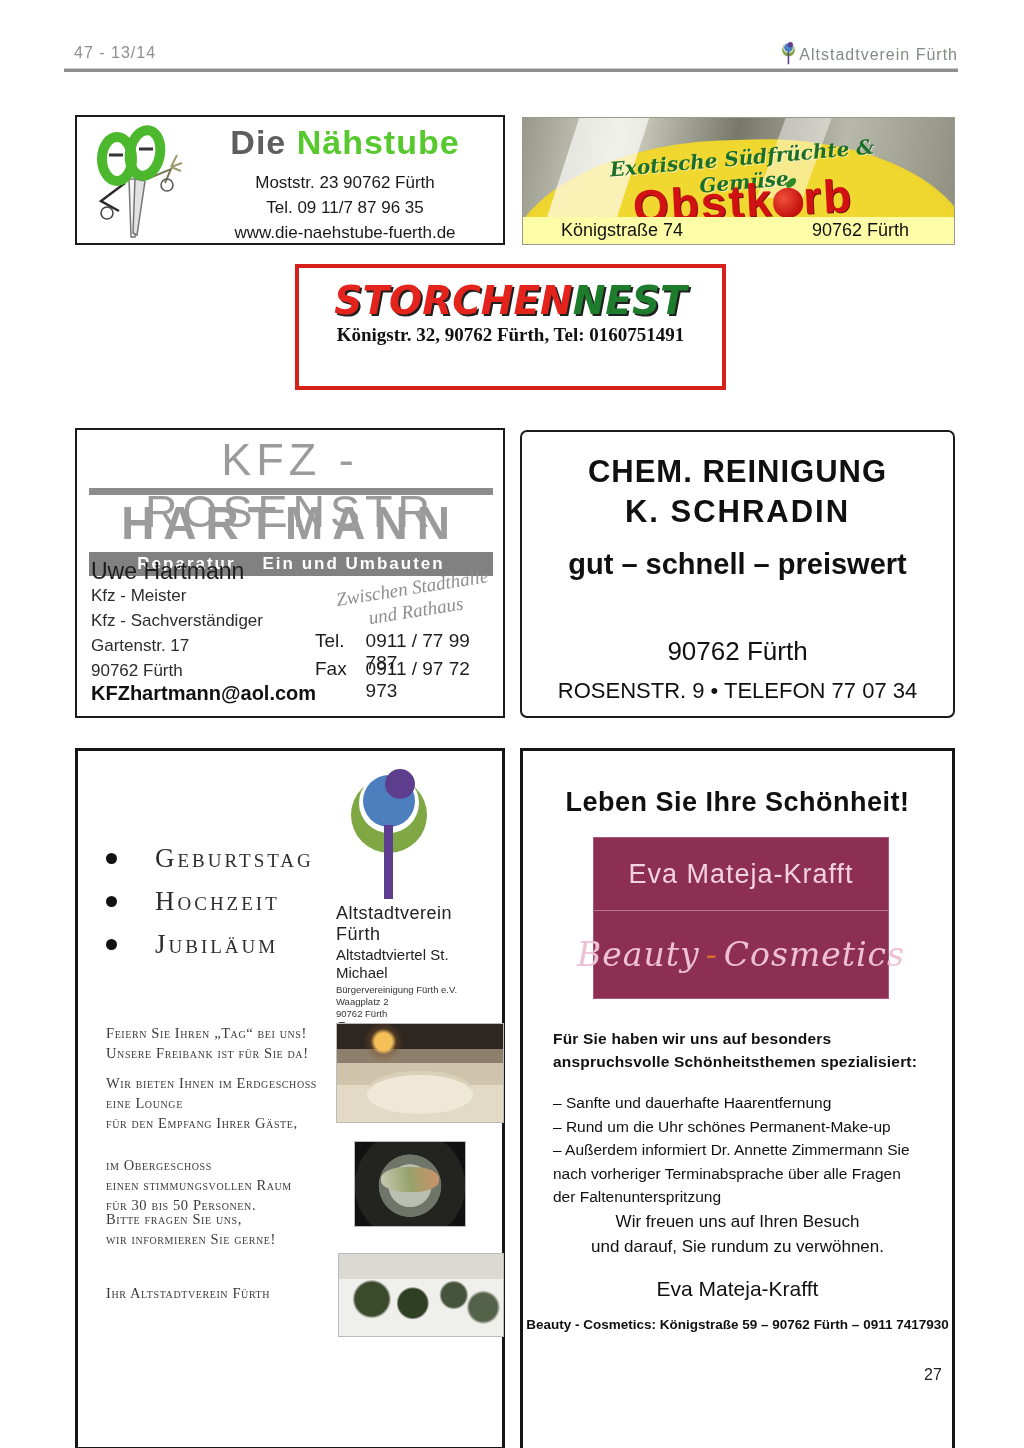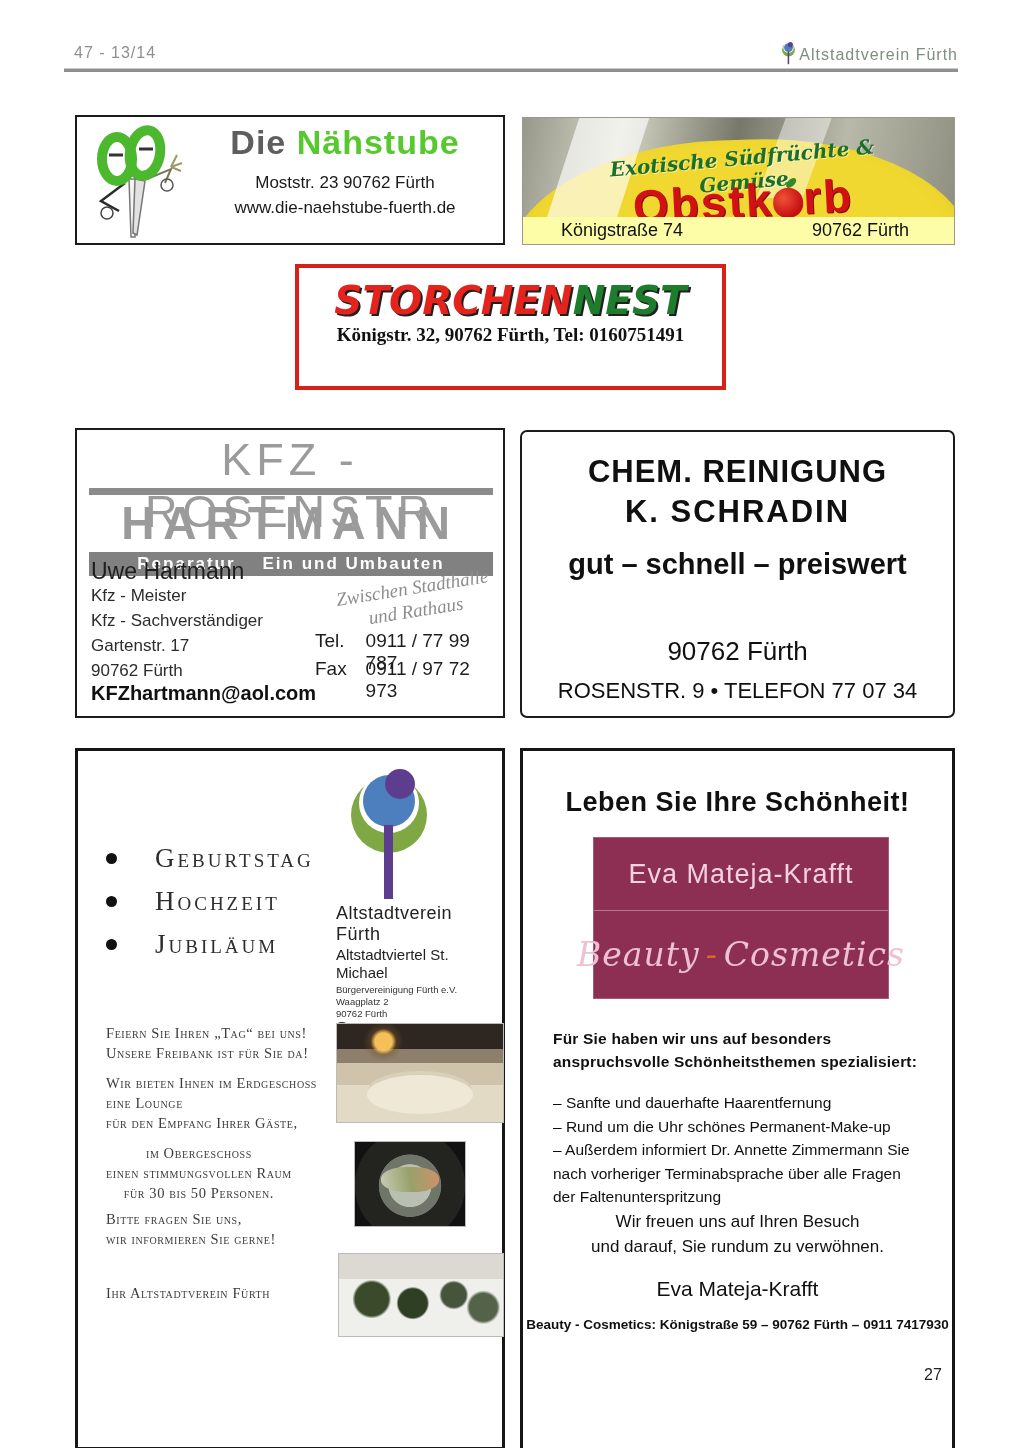--- a/index.html
+++ b/index.html
@@ -88,21 +88,21 @@
   .inv-bullets{left:28px;top:92px;}
   .inv-bullet-row{display:flex;align-items:center;margin-bottom:12px;}
   .inv-dot{width:11px;height:11px;border-radius:50%;background:#111;margin-right:38px;}
   .inv-bullet-label{font-size:27px;letter-spacing:3px;color:#2e2e2e;}
   .tree-logo-big{left:255px;top:12px;width:112px;height:140px;}
   .inv-org{left:258px;top:152px;line-height:1.15;color:#222;}
   .inv-org .n1{font-size:18px;letter-spacing:.5px;}
   .inv-org .n2{font-size:15px;margin-top:2px;}
   .inv-org .tiny{font-size:9.5px;margin-top:3px;line-height:12px;color:#333;}
   .inv-par{left:28px;font-size:14.5px;line-height:20px;letter-spacing:.6px;}
-  .p1{top:272px;} .p2{top:322px;} .p3{top:392px;text-align:center;} .p4{top:458px;} .p5{top:532px;}
+  .p1{top:272px;} .p2{top:322px;} .p3{top:404px;} .p4{top:458px;} .p5{top:532px;}
   .photo{border:1px solid #bbb;box-sizing:border-box;}
   .photo1{left:258px;top:272px;width:168px;height:100px;
           background:
             radial-gradient(circle at 28% 18%,rgba(255,200,90,.95) 0 6%,rgba(120,80,40,.4) 9%,transparent 14%),
             linear-gradient(#2e2620 0 26%,#8d7f6b 26% 40%,#cfc3ab 40% 62%,#e3dac6 62% 100%);}
   .photo1::after{content:"";position:absolute;left:18%;top:52%;width:64%;height:40%;background:#efe8d6;border-radius:50%;
           box-shadow:0 -6px 0 -2px #d9d0ba;}
   .photo2{left:276px;top:390px;width:112px;height:86px;position:absolute;
           background:radial-gradient(circle at 50% 52%,#b9c0b2 0 30%,#6f7568 31% 44%,#23241f 45% 78%,#111 79%);}
   .photo2::after{content:"";position:absolute;left:24%;top:30%;width:52%;height:30%;
@@ -163,20 +163,21 @@
       <path d="M54 28 L68 28" stroke="#333" stroke-width="3"></path>
       <circle cx="22" cy="92" r="6" fill="none" stroke="#444" stroke-width="1.5"></circle>
     </svg>
     <div class="abs naeh-right">
       <div class="naeh-title">
         <span class="g1">Die</span>
         <span class="g2">Nähstube</span>
       </div>
       <div class="naeh-lines">
         <div>Moststr. 23 90762 Fürth</div>
+        <div>Tel. 09 11/7 87 96 35</div>
         <div>www.die-naehstube-fuerth.de</div>
       </div>
     </div>
   </div>
 
   <div class="abs obst">
     <div class="abs obst-sign"></div>
     <div class="abs obst-glare"></div>
     <div class="abs obst-glare2"></div>
     <div class="abs obst-tag">Exotische Südfrüchte &amp; Gemüse</div>

